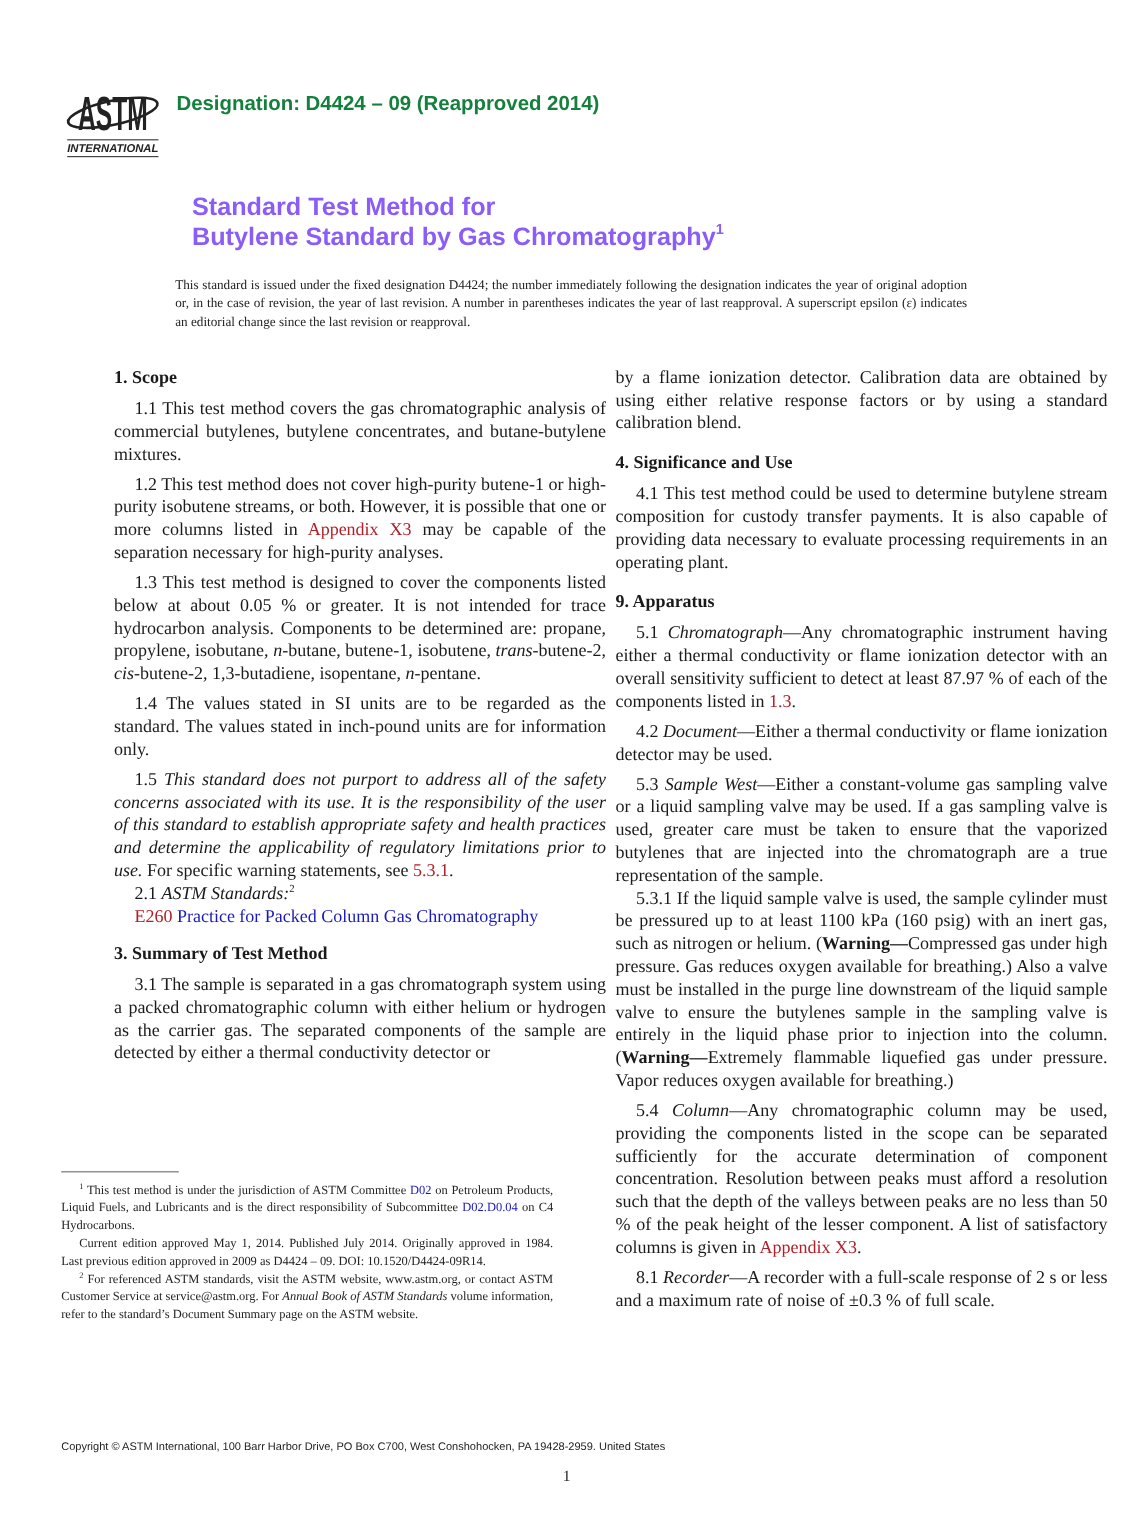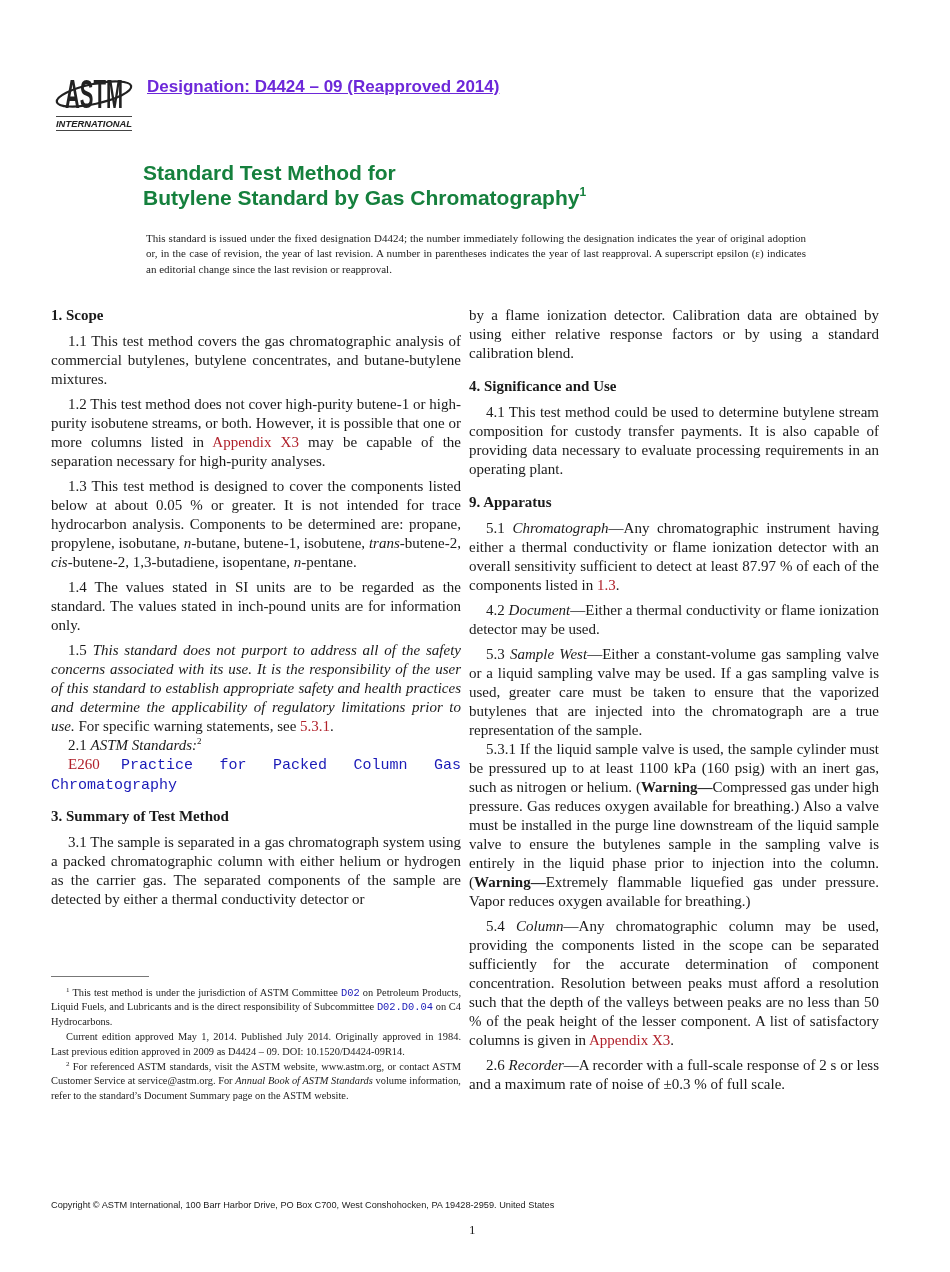--- a/index.html
+++ b/index.html
@@ -7,46 +7,45 @@
       width: 950px; height: 1272px; position: relative; overflow: hidden;
       font-family: "Liberation Serif", serif; color: #1a1a1a;
     }
     .abs { position: absolute; }
     .sans { font-family: "Liberation Sans", sans-serif; }
 
     
     #logo { left: 54px; top: 56px; width: 80px; height: 78px; }
     #designation {
       left: 147px; top: 77px; font-size: 17px; font-weight: bold;
-      color: #6d28d9;
-      text-decoration: underline;
+      color: #15803d;
     }
     #title {
-      left: 143px; top: 160px; font-size: 21px; font-weight: bold;
-      line-height: 25px; color: #15803d;
+      left: 160px; top: 160px; font-size: 21px; font-weight: bold;
+      line-height: 25px; color: #8b5cf6;
     }
     #title sup { font-size: 12px; vertical-align: 9px; line-height: 0; }
     #notice {
       left: 146px; top: 231px; width: 660px; font-size: 11px;
       line-height: 15.3px; text-align: justify; color: #222;
     }
 
     
-    .col { top: 306px; width: 410px; font-size: 15px; line-height: 19px; }
+    .col { top: 306px; width: 410px; font-size: 15px; line-height: 19px; margin-left: 44px; }
     #col-left { left: 51px; }
     #col-right { left: 469px; top: 306px; }
     .col p { margin: 0; text-align: justify; text-indent: 17px; }
     .col p.noind { text-indent: 0; }
     .col .gap { margin-top: 6px; }
     .col h2 {
       font-size: 15px; font-weight: bold; margin: 12px 0 7px 0; line-height: 19px;
     }
     .col h2.first { margin-top: 0; }
     .link-red { color: #b0202a; }
-    .link-blue { color: #1a1ab8; font-family: Liberation Mono, monospace; }
+    .link-blue { color: #1a1ab8; }
     i { font-style: italic; }
     sup.fn { font-size: 9px; vertical-align: 6px; line-height: 0; }
 
     
     #fn-rule { left: 51px; top: 976px; width: 98px; height: 0; border-top: 1px solid #777; }
     #footnotes {
       left: 51px; top: 986px; width: 410px; font-size: 10.4px; line-height: 14.4px;
       color: #222;
     }
     #footnotes p { margin: 0 0 1px 0; text-align: justify; text-indent: 15px; }
@@ -104,17 +103,17 @@
 
   <h2 style="margin-top:14px">4.  Significance and Use</h2>
   <p>4.1  This test method could be used to determine butylene stream composition for custody transfer payments. It is also capable of providing data necessary to evaluate processing requirements in an operating plant.</p>
 
   <h2 style="margin-top:14px">9.  Apparatus</h2>
   <p><span>5.1 </span><i>Chromatograph</i><span>—Any chromatographic instrument having either a thermal conductivity or flame ionization detector with an overall sensitivity sufficient to detect at least 87.97 % of each of the components listed in </span><span class="link-red">1.3</span><span>.</span></p>
   <p class="gap"><span>4.2 </span><i>Document</i><span>—Either a thermal conductivity or flame ionization detector may be used.</span></p>
   <p class="gap"><span>5.3 </span><i>Sample West</i><span>—Either a constant-volume gas sampling valve or a liquid sampling valve may be used. If a gas sampling valve is used, greater care must be taken to ensure that the vaporized butylenes that are injected into the chromatograph are a true representation of the sample.</span></p>
   <p><span>5.3.1  If the liquid sample valve is used, the sample cylinder must be pressured up to at least 1100 kPa (160 psig) with an inert gas, such as nitrogen or helium. (</span><b>Warning—</b><span>Compressed gas under high pressure. Gas reduces oxygen available for breathing.) Also a valve must be installed in the purge line downstream of the liquid sample valve to ensure the butylenes sample in the sampling valve is entirely in the liquid phase prior to injection into the column. (</span><b>Warning—</b><span>Extremely flammable liquefied gas under pressure. Vapor reduces oxygen available for breathing.)</span></p>
   <p class="gap"><span>5.4 </span><i>Column</i><span>—Any chromatographic column may be used, providing the components listed in the scope can be separated sufficiently for the accurate determination of component concentration. Resolution between peaks must afford a resolution such that the depth of the valleys between peaks are no less than 50 % of the peak height of the lesser component. A list of satisfactory columns is given in </span><span class="link-red">Appendix X3</span><span>.</span></p>
-  <p class="gap"><span>2.6 </span><i>Recorder</i><span>—A recorder with a full-scale response of 2 s or less and a maximum rate of noise of ±0.3 % of full scale.</span></p>
+  <p class="gap"><span>8.1 </span><i>Recorder</i><span>—A recorder with a full-scale response of 2 s or less and a maximum rate of noise of ±0.3 % of full scale.</span></p>
 </div>
 
 <div id="copyright" class="abs sans">Copyright © ASTM International, 100 Barr Harbor Drive, PO Box C700, West Conshohocken, PA 19428-2959. United States</div>
 <div id="page-number" class="abs">1</div>
 
 </body></html>

